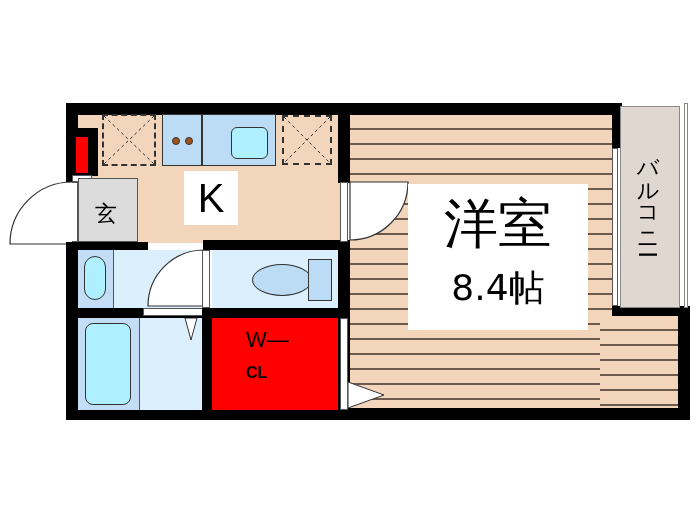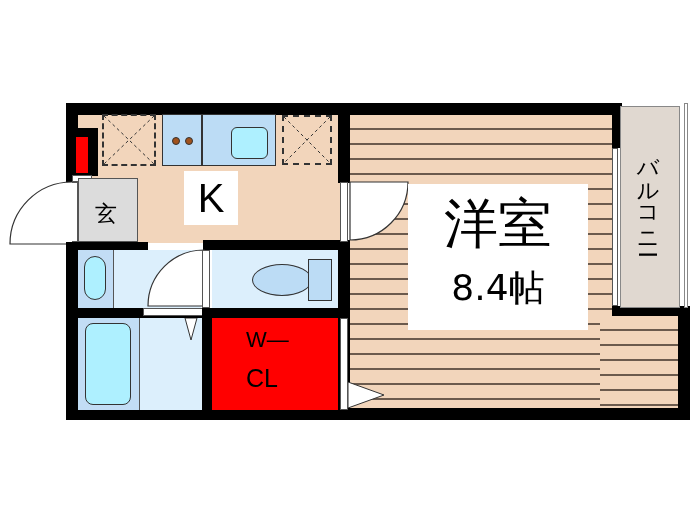--- a/index.html
+++ b/index.html
@@ -86,21 +86,21 @@
   <div class="abs wetdark" style="left:78px;top:318px;width:62px;height:92px;border-right:1px solid #555;">
     <span class="abs" style="left:7px;top:5px;width:46px;height:82px;border-radius:8px;background:#aef0ff;border:1px solid #333;"></span>
   </div>
   <svg class="abs" style="left:184px;top:318px;" width="14" height="26">
       <polygon points="1,0 13,0 7,22" fill="#fff" stroke="#333"></polygon>
     </svg>
   <div class="abs wall" style="left:202px;top:308px;width:10px;height:112px;"></div>
 
   <div class="abs" style="left:212px;top:318px;width:126px;height:92px;background:#ff0000;">
     <span class="abs" style="left:34px;top:9px;font-size:22px;font-family:'Liberation Sans',sans-serif;">W—</span>
-    <span class="abs" style="left:34px;top:46px;font-size:25px;font-family:'Liberation Sans',sans-serif;">CL</span>
+    <span class="abs" style="left:34px;top:46px;font-size:16px;font-family:'Liberation Sans',sans-serif;font-weight:bold;">CL</span>
   </div>
   <div class="abs" style="left:340px;top:318px;width:8px;height:92px;background:#fff;border:1px solid #555;"></div>
 
   <div class="abs wall" style="left:338px;top:103px;width:12px;height:80px;"></div>
   <div class="abs striped" style="left:350px;top:115px;width:262px;height:293px;"></div>
   <div class="abs striped" style="left:600px;top:316px;width:78px;height:92px;"></div>
   <div class="abs" style="left:340px;top:182px;width:8px;height:60px;background:#fff;border:1px solid #555;"></div>
   <svg class="abs" style="left:348px;top:180px;" width="62" height="62">
       <path d="M2 2 L60 2 A58 58 0 0 1 2 60 Z" fill="#fff" stroke="#333" stroke-width="1.2"></path>
     </svg>

